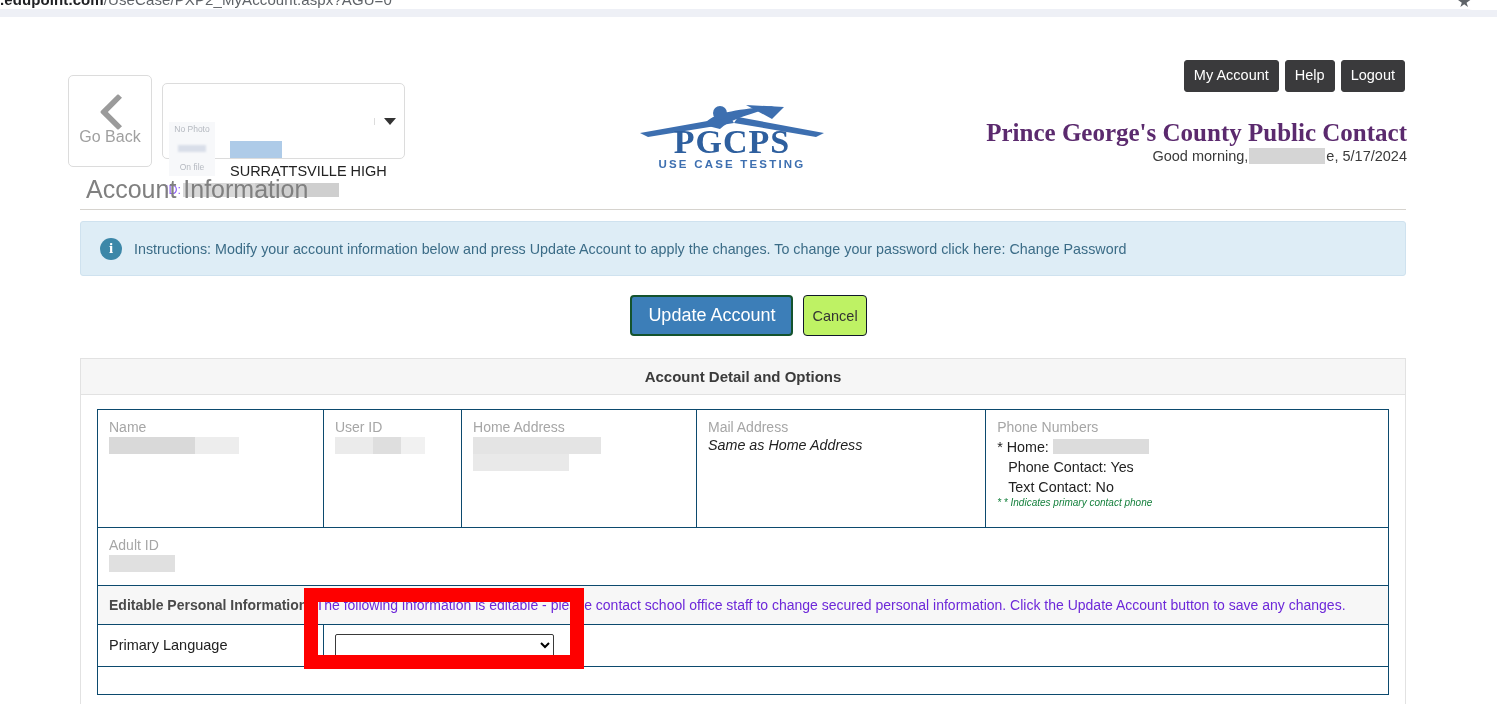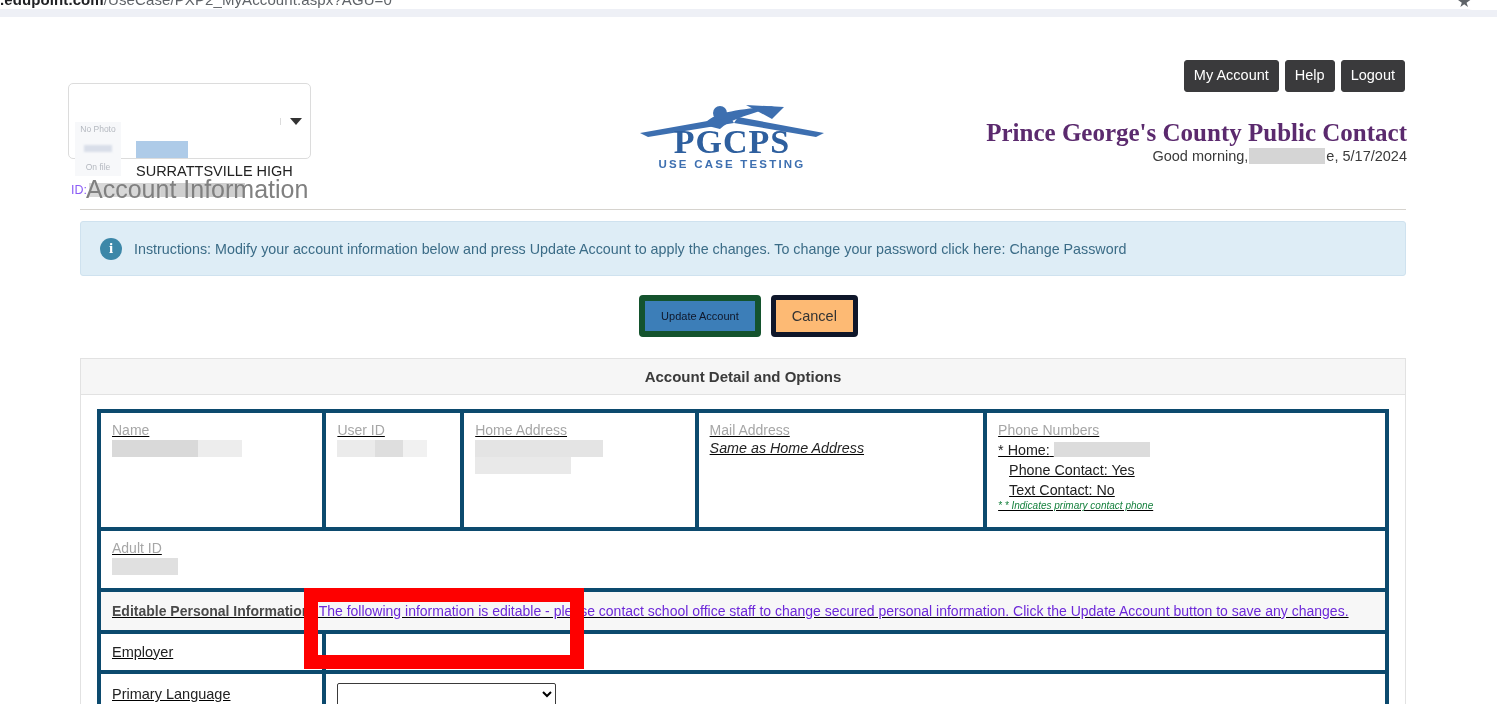--- a/index.html
+++ b/index.html
@@ -165,48 +165,47 @@
   }
   .alert .alert-text { font-size: 14.3px; color: #3b6c87; }
   .alert .alert-link { color: #3b6c87; text-decoration: none; cursor: pointer; }
 
   
   .actions {
     position: absolute; left: 0; top: 242px; width: 1497px;
     display: flex; justify-content: center; gap: 10px;
   }
   .btn-primary {
-    background: #3c7eb8; border: 6px solid #14532d; color: #0f172a;
-    font-size: 11px; padding: 8px 16px; border-radius: 4px; cursor: pointer;
+    background: #3c7eb8; border: 2px solid #14532d; color: #ffffff;
+    font-size: 18px; padding: 8px 16px; border-radius: 4px; cursor: pointer;
   }
   .btn-default {
-    background: #fdba74; border: 5px solid #0f172a; color: #333;
-    font-size: 14.5px; padding: 8px 16px; border-radius: 4px; cursor: pointer;
+    background: #bef264; border: 1px solid #0f172a; color: #333;
+    font-size: 14.5px; padding: 8px 8px; border-radius: 4px; cursor: pointer;
   }
 
   
   .panel {
     position: absolute; left: 80px; top: 305px; width: 1326px; height: 390px;
     border: 1px solid #e2e2e2; background: #fff;
   }
   .panel-head {
     height: 36px; background: #f6f6f6; border-bottom: 1px solid #e2e2e2;
     display: flex; align-items: center; justify-content: center;
     font-size: 15px; font-weight: bold; color: #3b3b3b;
   }
   .panel-body { padding: 14px 16px 0 16px; }
 
   .detail-table {
     width: 100%; border-collapse: collapse; table-layout: fixed;
     border: 1px solid #e0e0e0;
   }
   .detail-table td {
-    border: 4px solid #0c4a6e; vertical-align: top;
+    border: 1px solid #0c4a6e; vertical-align: top;
     padding: 9px 10px 9px 11px;
-    text-decoration: underline;
   }
   .fld-label { font-size: 14px; color: #a6a6a6; line-height: 1.25; }
   .redact { background: #dfdfdf; display: inline-block; }
   .r-name { width: 86px; height: 17px; background: #d9d9d9; }
   .r-name2 { width: 44px; height: 17px; background: #ededed; }
   .r-uid { width: 38px; height: 17px; background: #ebebeb; }
   .r-uid2 { width: 28px; height: 17px; background: #dedede; }
   .r-uid3 { width: 24px; height: 17px; background: #f1f1f1; }
   .r-addr1 { width: 128px; height: 17px; background: #e4e4e4; }
   .r-addr2 { width: 96px; height: 17px; background: #e9e9e9; }
@@ -251,20 +250,24 @@
 
 <div class="page">
 
   <div class="authbar">
     <div class="authbtn">My Account</div>
     <div class="authbtn">Help</div>
     <div class="authbtn">Logout</div>
   </div>
 
   <div class="topnav">
+    <div class="goback">
+      <span class="chev"></span>
+      <span class="gb-label">Go Back</span>
+    </div>
     <div class="studentcard">
       <div class="sc-left">
         <div class="photo-ph">
           <span>No Photo</span>
           <span class="blur-line"></span>
           <span>On file</span>
         </div>
         <div class="sc-name-redact"></div>
         <div class="sc-school">SURRATTSVILLE HIGH</div>
         <div class="sc-idrow">
@@ -370,26 +373,20 @@
               </div>
             </td>
           </tr>
           <tr class="row-note">
             <td colspan="5">
               <span class="note-strong">Editable Personal Information:</span><span class="note-rest"> The following information is editable - please contact school office staff to change secured personal information. Click the Update Account button to save any changes.</span>
             </td>
           </tr>
           <tr>
             <td style="height:37px;vertical-align:middle">
-              <span class="edit-label">Employer</span>
-            </td>
-            <td colspan="4"></td>
-          </tr>
-          <tr>
-            <td style="height:37px;vertical-align:middle">
               <span class="edit-label">Primary Language</span>
             </td>
             <td colspan="4" style="vertical-align:middle">
               <select class="lang-select">
                 <option value=""></option>
               </select>
             </td>
           </tr>
           <tr>
             <td colspan="5" style="height:28px"></td>

